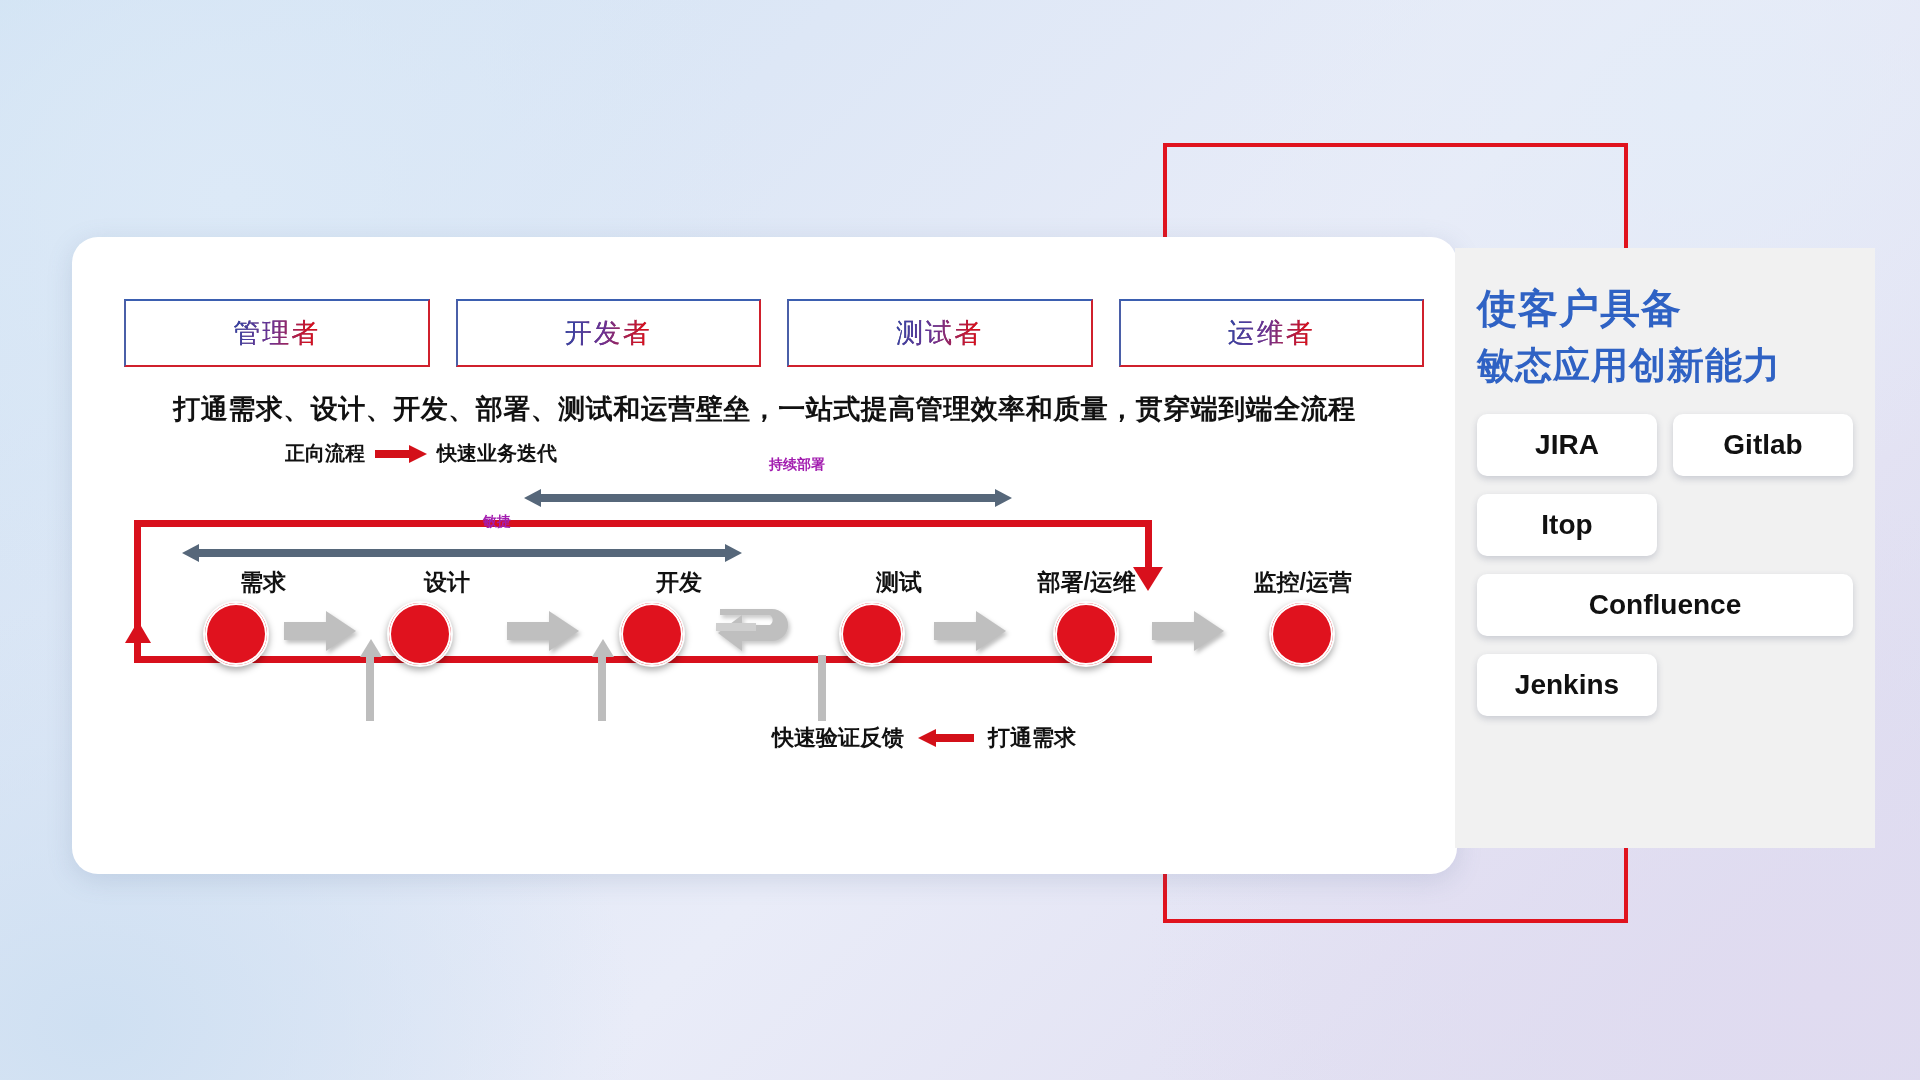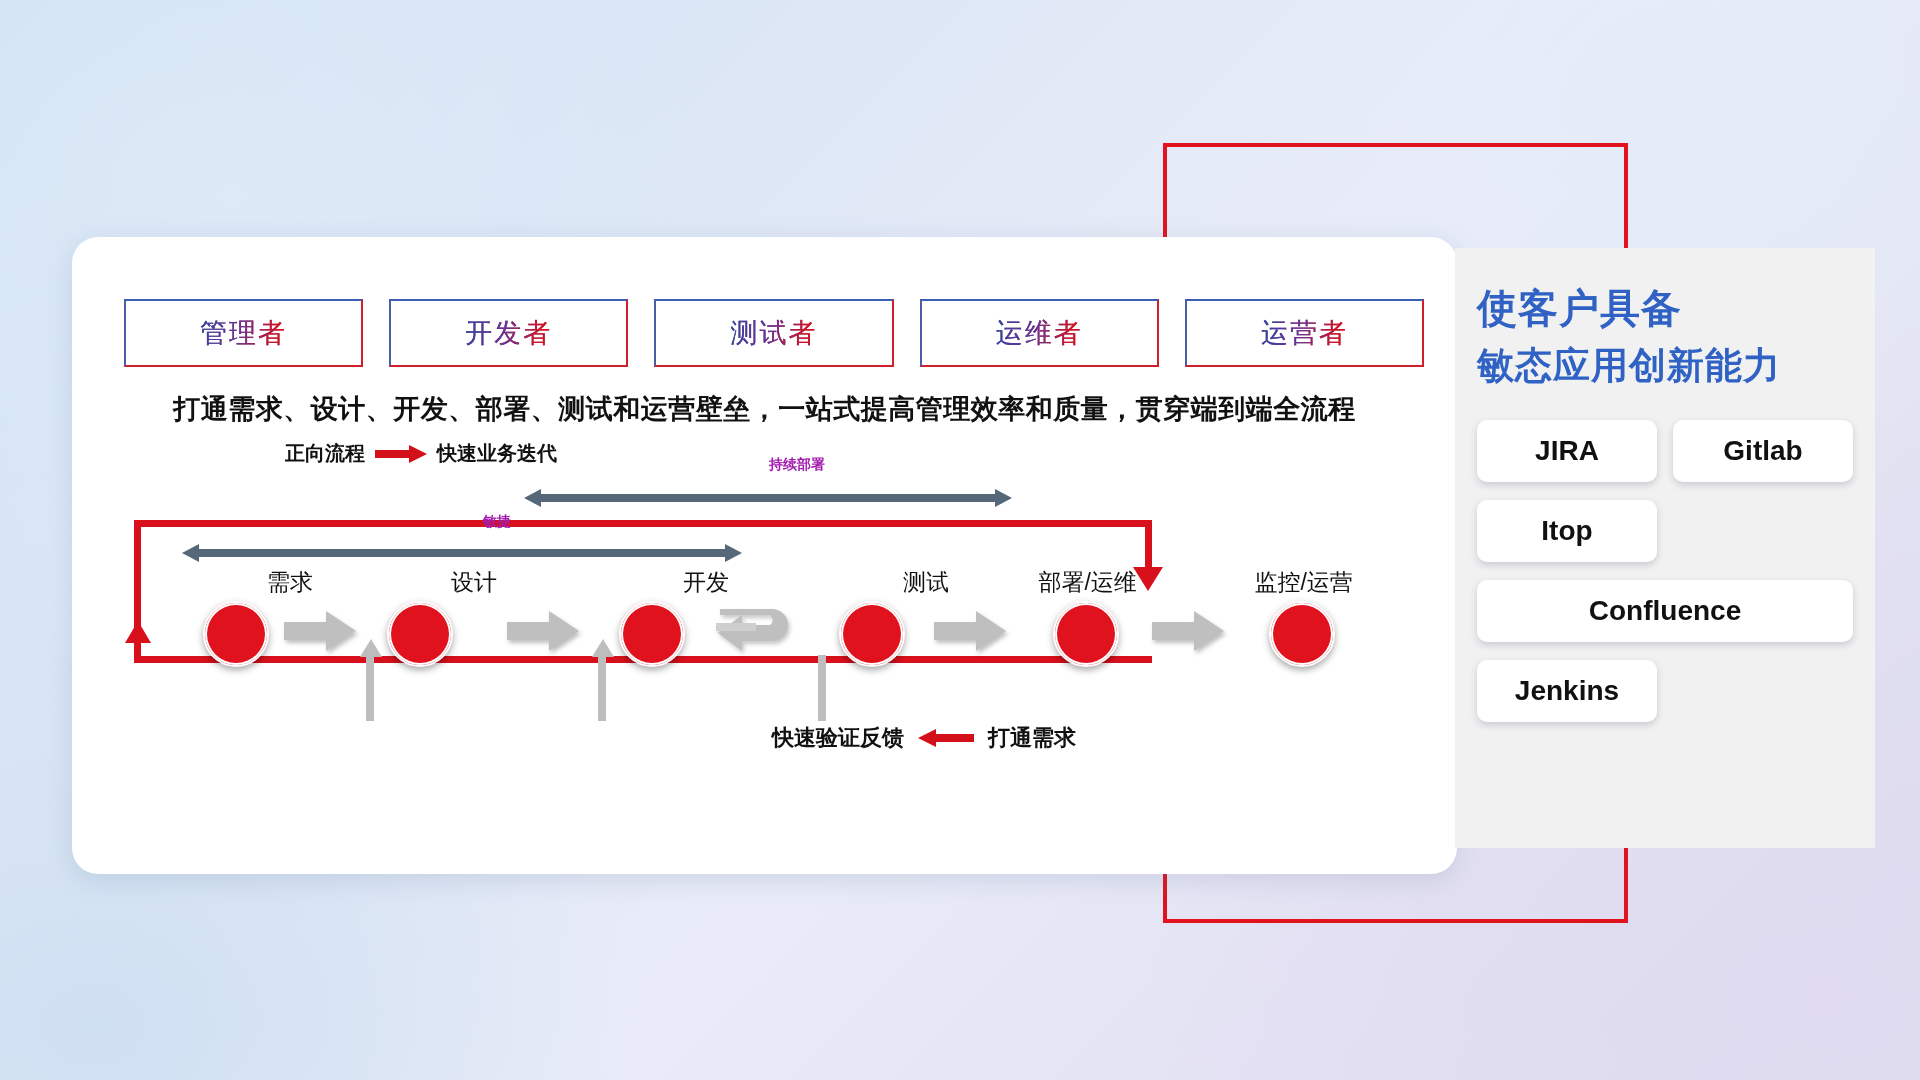--- a/index.html
+++ b/index.html
@@ -175,21 +175,21 @@
   }
 
   
   .pipeline {
     position: absolute;
     left: 40px; top: 330px;
     width: 1305px; height: 110px;
   }
   .stage {
     position: absolute;
-    width: 100px; text-align: right;
+    width: 100px; text-align: center; font-weight: bold;
   }
   .stage .s-label {
     font-size: 23px; color: #111; white-space: nowrap;
     position: relative; left: 50%; transform: translateX(-50%);
     display: inline-block;
   }
   .stage .s-dot {
     width: 66px; height: 66px; border-radius: 50%;
     background: #e0121e;
     margin: 3px auto 0;
@@ -252,21 +252,21 @@
   .rp-title {
     text-align: left;
     color: #2f62c4;
     font-weight: bold;
     font-size: 40px;
     line-height: 1.5;
     letter-spacing: 1px;
   }
   .rp-title .line2 { font-size: 37px; }
   .tools {
-    margin-top: 26px;
+    margin-top: 20px;
     display: flex; flex-wrap: wrap;
     gap: 18px 16px;
   }
   .tool-chip {
     background: #ffffff;
     border-radius: 10px;
     box-shadow: 0 3px 7px rgba(60,70,100,0.22);
     height: 62px;
     display: flex; align-items: center; justify-content: center;
     font-size: 28px; font-weight: bold; color: #111;
@@ -286,23 +286,20 @@
       <span class="rl">管理者</span>
     </div>
     <div class="role-box">
       <span class="rl">开发者</span>
     </div>
     <div class="role-box">
       <span class="rl">测试者</span>
     </div>
     <div class="role-box">
       <span class="rl">运维者</span>
-    </div>
-    <div class="role-box">
-      <span class="rl">运营者</span>
     </div>
   </div>
 
   <div class="subtitle">打通需求、设计、开发、部署、测试和运营壁垒，一站式提高管理效率和质量，贯穿端到端全流程</div>
 
   <div class="legend-forward">
     <span>正向流程</span>
     <span class="arrow-r"></span>
     <span>快速业务迭代</span>
   </div>

